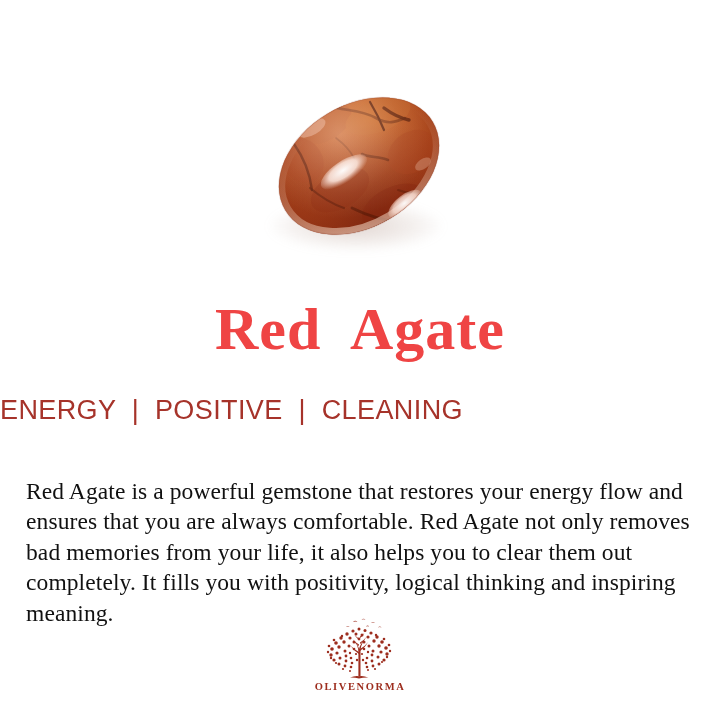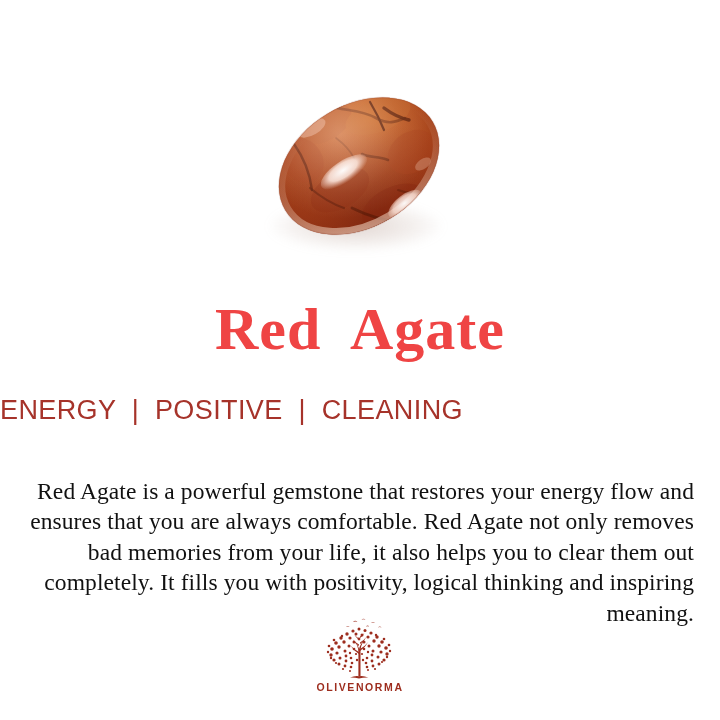--- a/index.html
+++ b/index.html
@@ -89,21 +89,21 @@
     line-height: 32px;
     color: #a6332a;
     white-space: pre;
   }
 
   .body-text {
     position: absolute;
     left: 26px;
     top: 452px;
     width: 668px;
-    text-align: right;
+    text-align: left;
     font-family: "Liberation Serif", serif;
     font-size: 23.5px;
     line-height: 30.5px;
     color: #111111;
     letter-spacing: 0.1px;
   }
 
   
   .logo {
     position: absolute;
@@ -115,21 +115,21 @@
   }
   .logo-mark {
     display: block;
     margin: 0 auto;
     width: 86px;
     height: 62px;
   }
   .logo-word {
     display: block;
     margin-top: 1px;
-    font-family: Liberation Sans, sans-serif;
+    font-family: Liberation Serif, serif;
     font-size: 10.5px;
     font-weight: 700;
     letter-spacing: 1.6px;
     color: #9d2d1e;
     line-height: 12px;
     white-space: pre;
   }
 </style>
 </head>
 <body>

